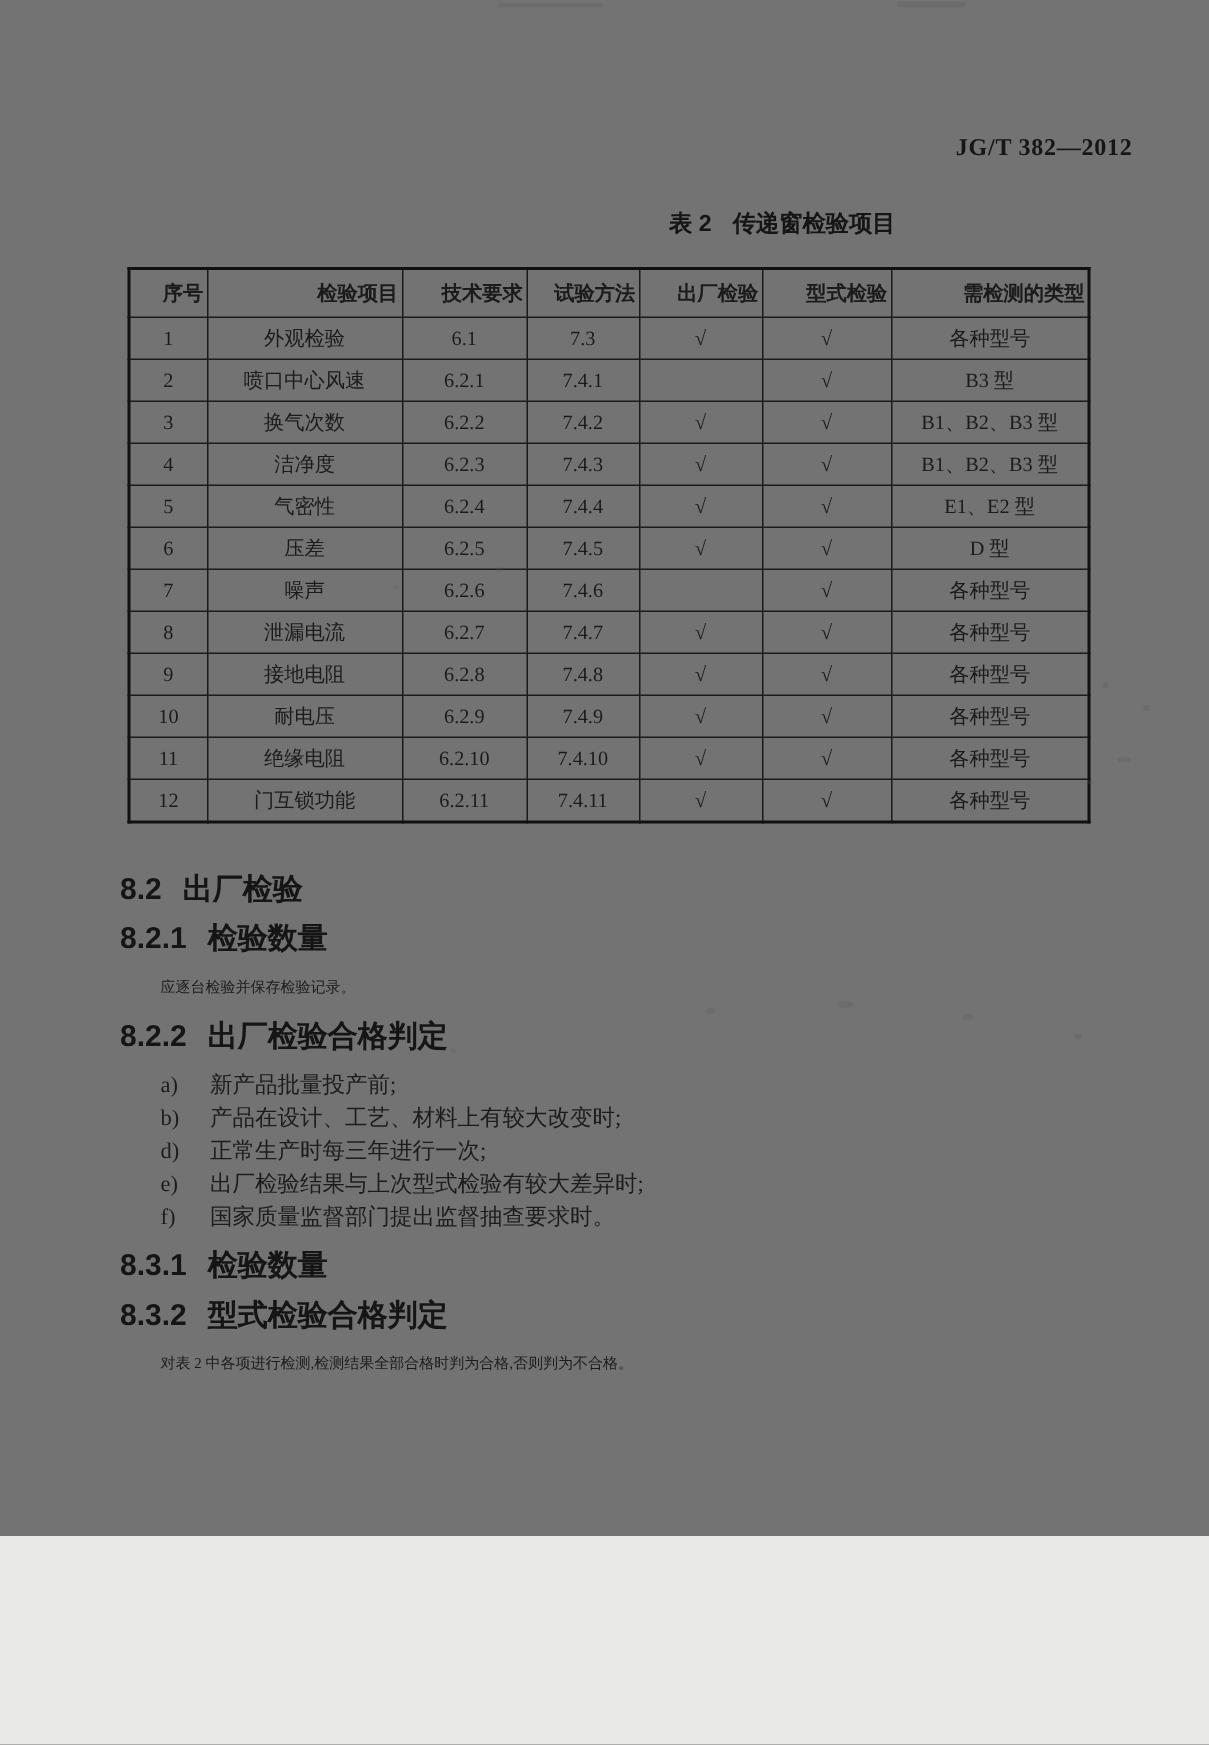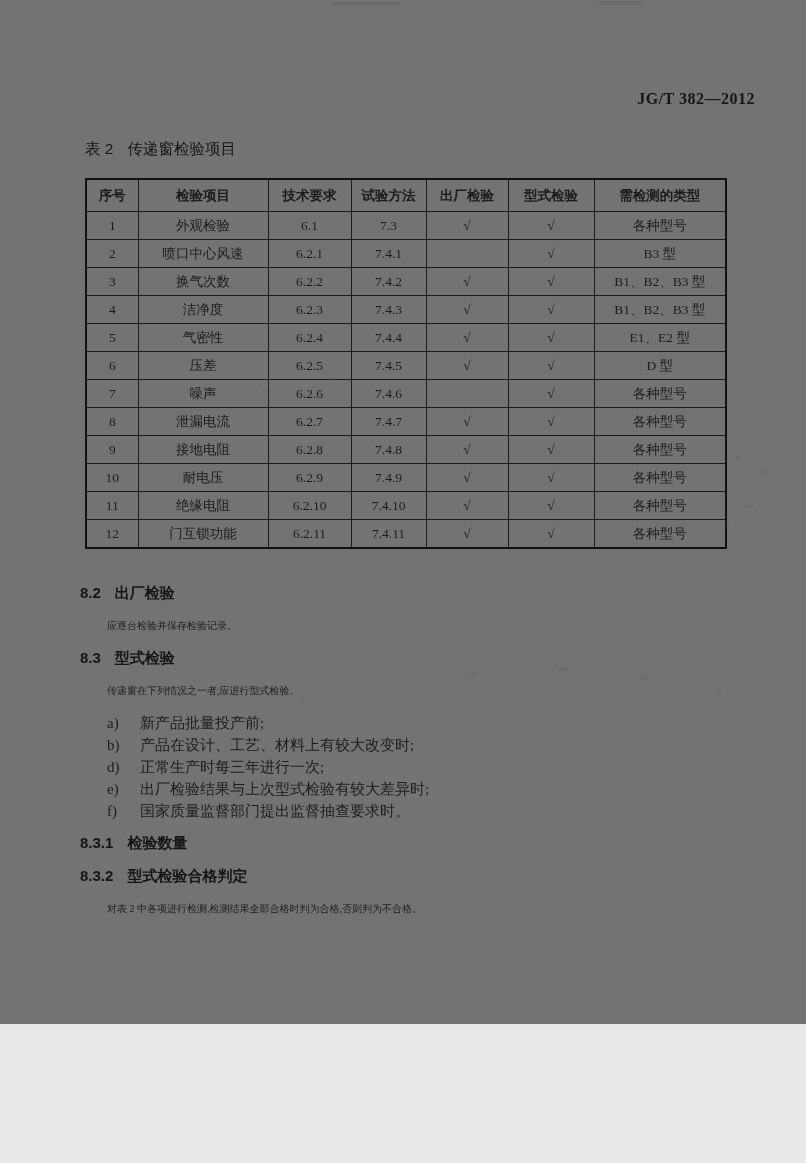--- a/index.html
+++ b/index.html
@@ -19,57 +19,57 @@
   
   .doc-code{
     position:absolute;top:90px;right:78px;
     font-family:"Liberation Serif", serif;
     font-weight:bold;font-size:16px;letter-spacing:.5px;
     color:#161616;
   }
   
   .table-title{
     position:absolute;top:139px;left:85px;width:512px;
-    text-align:left;
+    text-align:right;
     font-family:"Liberation Sans", sans-serif;
-    font-weight:normal;font-size:15.5px;color:#151515;
+    font-weight:bold;font-size:15.5px;color:#151515;
   }
   .table-title .t-gap{display:inline-block;width:14px;}
   
   table.insp{
     position:absolute;top:178px;left:85px;
     width:640px;
     border-collapse:collapse;table-layout:fixed;
     background:transparent;
   }
   table.insp th, table.insp td{
     border:1px solid #1b1b1b;
     text-align:center;vertical-align:middle;
     padding:0 2px;
     font-size:13.5px;color:#1b1b1b;
     overflow:hidden;white-space:nowrap;
   }
   table.insp{border:2px solid #111;}
   table.insp th{
     height:31px;
     font-family:"Liberation Sans", sans-serif;
-    font-weight:bold;font-size:13.5px;
+    font-weight:bold;font-size:13.5px;text-align:right;
   }
   table.insp td{
     height:27px;
     font-family:"Liberation Serif", serif;
   }
   td.check{font-size:14.5px;}
   
   .sections{
     position:absolute;top:583px;left:80px;width:660px;
   }
   .heading{
     font-family:"Liberation Sans", sans-serif;
-    font-weight:bold;font-size:15px;line-height:20px;
+    font-weight:bold;font-size:20px;line-height:20px;
     margin:0 0 13px 0;color:#151515;
   }
   .heading .h-num{display:inline-block;min-width:0;}
   .heading .h-gap{display:inline-block;width:14px;}
   .para{
     font-size:10px;line-height:20px;margin:0 0 12px 0;
     text-indent:27px;color:#1c1c1c;
   }
   .list-item{
     margin:0 0 2px 0;padding-left:27px;
@@ -238,23 +238,23 @@
           <td>7.4.11</td>
           <td class="check">√</td>
           <td class="check">√</td>
           <td>各种型号</td>
         </tr>
       </tbody>
   </table>
 
   <div class="sections">
       <div class="heading"><span class="h-num">8.2</span><span class="h-gap"></span><span>出厂检验</span></div>
+      <div class="heading"><span class="h-num">8.2.1</span><span class="h-gap"></span><span>检验数量</span></div>
       <p class="para">应逐台检验并保存检验记录。</p>
-      <div class="heading"><span class="h-num">8.3</span><span class="h-gap"></span><span>型式检验</span></div>
-      <p class="para">传递窗在下列情况之一者,应进行型式检验。</p>
+      <div class="heading"><span class="h-num">8.2.2</span><span class="h-gap"></span><span>出厂检验合格判定</span></div>
       <div class="list-item"><span class="li-label">a)</span><span>新产品批量投产前;</span></div>
       <div class="list-item"><span class="li-label">b)</span><span>产品在设计、工艺、材料上有较大改变时;</span></div>
       <div class="list-item"><span class="li-label">d)</span><span>正常生产时每三年进行一次;</span></div>
       <div class="list-item"><span class="li-label">e)</span><span>出厂检验结果与上次型式检验有较大差异时;</span></div>
       <div class="list-item"><span class="li-label">f)</span><span>国家质量监督部门提出监督抽查要求时。</span></div>
       <div class="heading"><span class="h-num">8.3.1</span><span class="h-gap"></span><span>检验数量</span></div>
       <div class="heading"><span class="h-num">8.3.2</span><span class="h-gap"></span><span>型式检验合格判定</span></div>
       <p class="para">对表 2 中各项进行检测,检测结果全部合格时判为合格,否则判为不合格。</p>
     </div>
 

